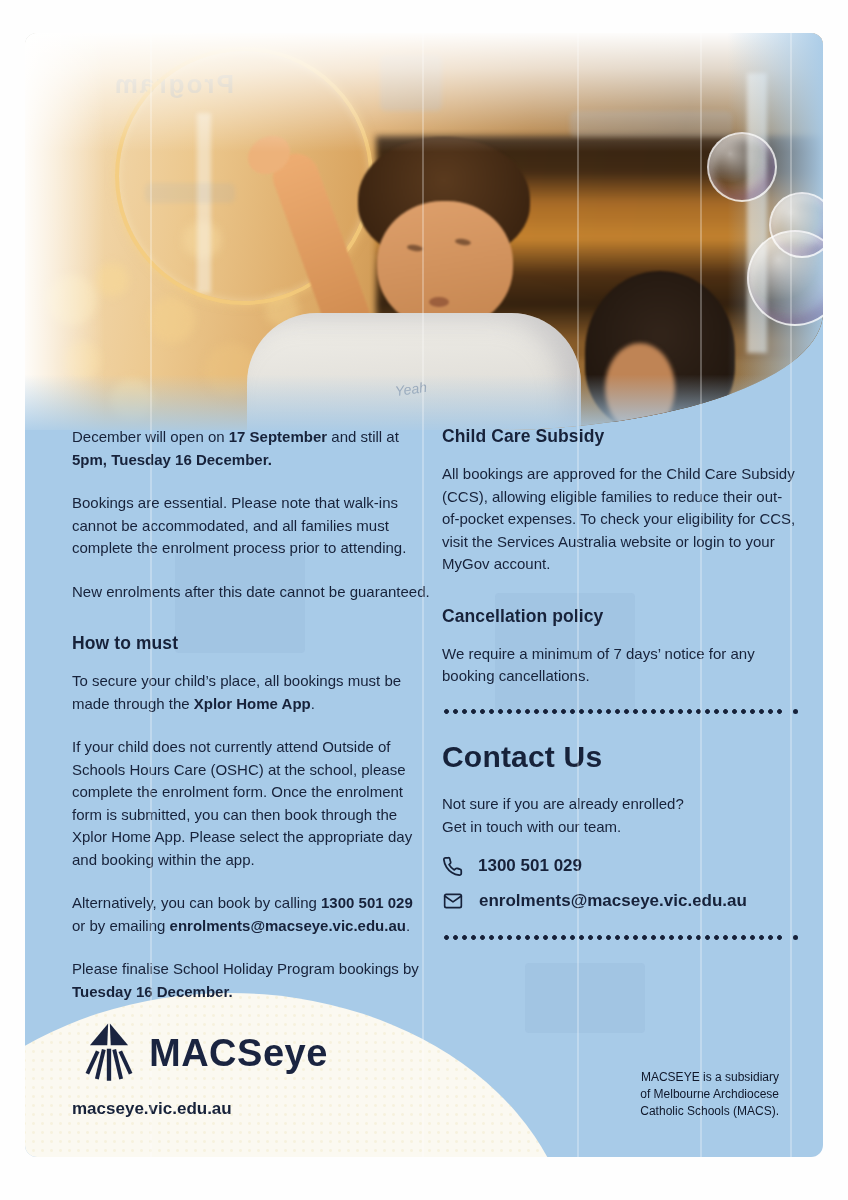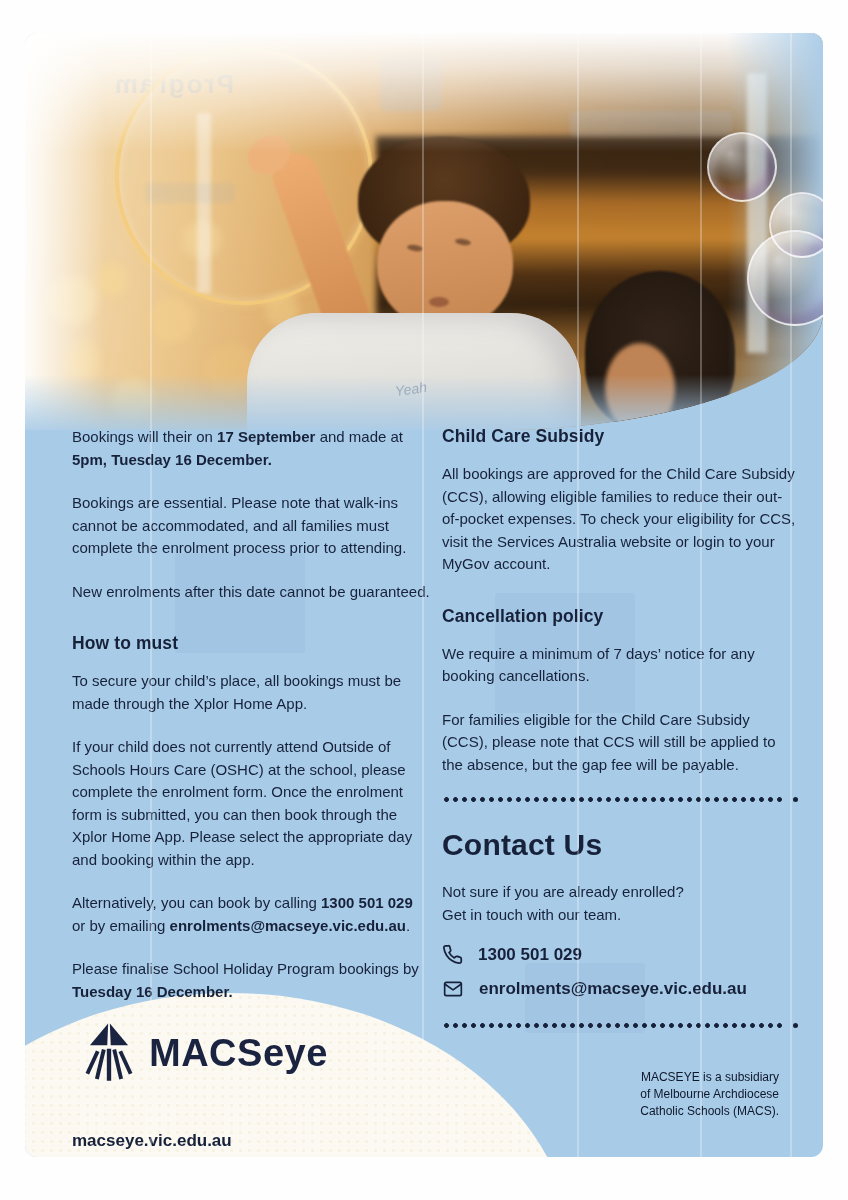--- a/index.html
+++ b/index.html
@@ -92,21 +92,21 @@
   .contact-row svg{flex:0 0 auto;}
   .dots-bottom{margin-top:24px;}
   
   .footer-blob{position:absolute;left:-140px;top:960px;width:690px;height:540px;border-radius:50%;
     background-color:#fbf9f1;z-index:2;
     background-image:radial-gradient(rgba(222,202,128,.16) 1.2px,transparent 1.7px);background-size:9px 9px;}
   .logo{position:absolute;left:58px;top:988px;display:flex;align-items:center;gap:14px;z-index:3;color:#1a2440;}
   .logo-word{font-size:38px;letter-spacing:.5px;}
   .lw-reg{font-weight:600;text-align:right;}
   .lw-bold{font-weight:800;}
-  .site-url{position:absolute;left:47px;top:1066px;font-size:17px;font-weight:700;color:#17223a;z-index:3;margin-top:32px;}
+  .site-url{position:absolute;left:47px;top:1066px;font-size:17px;font-weight:700;color:#17223a;z-index:3;}
   .subsidiary{position:absolute;right:44px;top:1036px;text-align:right;font-size:12px;line-height:17px;color:#0f172a;z-index:3;}
   
   .streak{position:absolute;top:0;bottom:0;width:2px;background:rgba(255,255,255,.28);z-index:4;pointer-events:none;}
   .s1{left:125px;} .s2{left:397px;} .s3{left:552px;} .s4{left:675px;} .s5{left:765px;}
   .ghost-panel{position:absolute;background:rgba(70,110,160,.06);border-radius:4px;z-index:1;}
   .gp1{left:150px;top:520px;width:130px;height:100px;}
   .gp2{left:470px;top:560px;width:140px;height:120px;}
   .gp3{left:500px;top:930px;width:120px;height:70px;}
 </style>
 </head>
@@ -144,38 +144,37 @@
   </div>
   <div class="bubble b1"></div>
   <div class="bubble b2"></div>
   <div class="bubble b3"></div>
 
   <div class="ghost-panel gp1"></div>
   <div class="ghost-panel gp2"></div>
   <div class="ghost-panel gp3"></div>
 
   <div class="col col-left">
-    <p><span>Bookings will their on </span><span style="font-weight: 700;">17 September</span><span> and made at </span><span style="font-weight: 700;">5pm, Tuesday 16 December.</span></p>
+    <p><span>December will open on </span><span style="font-weight: 700;">17 September</span><span> and still at </span><span style="font-weight: 700;">5pm, Tuesday 16 December.</span></p>
     <p><span>Bookings are essential. Please note that walk-ins cannot be accommodated, and all families must complete the enrolment process prior to attending.</span></p>
     <p><span>New enrolments after this date cannot be guaranteed.</span></p>
 
     <h3 class="gap-h">How to must</h3>
-    <p><span>To secure your child’s place, all bookings must be made through the </span><span style="font-weight: 400;">Xplor Home App</span><span>.</span></p>
+    <p><span>To secure your child’s place, all bookings must be made through the </span><span style="font-weight: 700;">Xplor Home App</span><span>.</span></p>
     <p><span>If your child does not currently attend Outside of Schools Hours Care (OSHC) at the school, please complete the enrolment form. Once the enrolment form is submitted, you can then book through the Xplor Home App. Please select the appropriate day and booking within the app.</span></p>
     <p><span>Alternatively, you can book by calling </span><span style="font-weight: 700;">1300 501 029</span><span> or by emailing </span><span style="font-weight: 700;">enrolments@macseye.vic.edu.au</span><span>.</span></p>
     <p><span>Please finalise School Holiday Program bookings by </span><span style="font-weight: 700;">Tuesday 16 December.</span></p>
   </div>
 
   <div class="col col-right">
     <h3>Child Care Subsidy</h3>
     <p><span>All bookings are approved for the Child Care Subsidy (CCS), allowing eligible families to reduce their out-of-pocket expenses. To check your eligibility for CCS, visit the Services Australia website or login to your MyGov account.</span></p>
 
     <h3 class="gap-h">Cancellation policy</h3>
     <p><span>We require a minimum of 7 days’ notice for any booking cancellations.</span></p>
-    <p><span>For families eligible for the Child Care Subsidy (CCS), please note that CCS will still be applied to the absence, but the gap fee will be payable.</span></p>
 
     <div class="dots"></div>
 
     <div class="contact-title">Contact Us</div>
     <div class="contact-intro">
       <div>Not sure if you are already enrolled?</div>
       <div>Get in touch with our team.</div>
     </div>
 
     <div class="contact-row">

